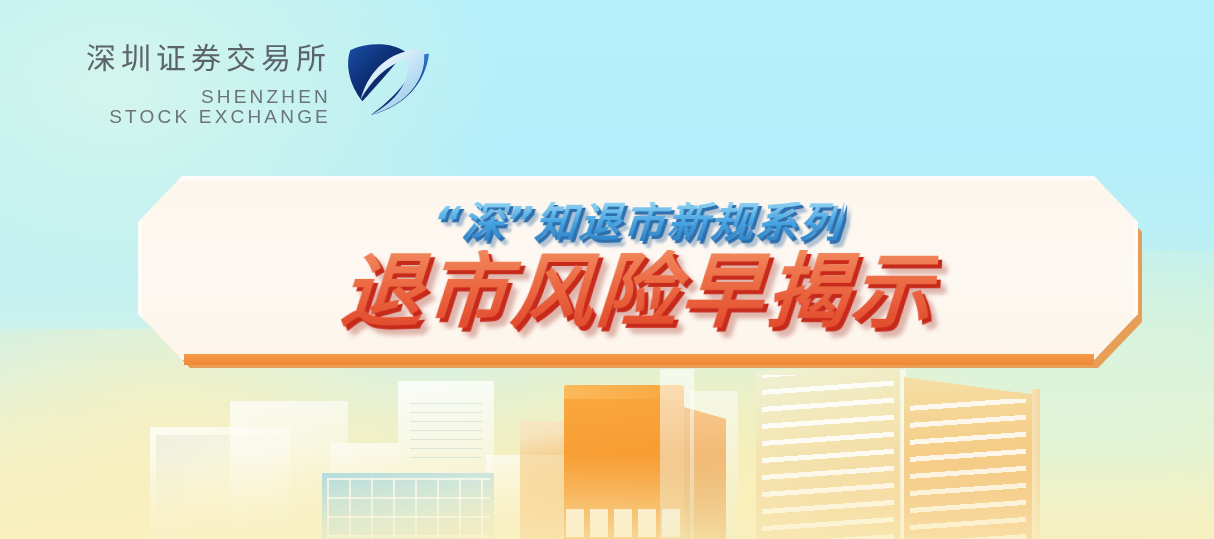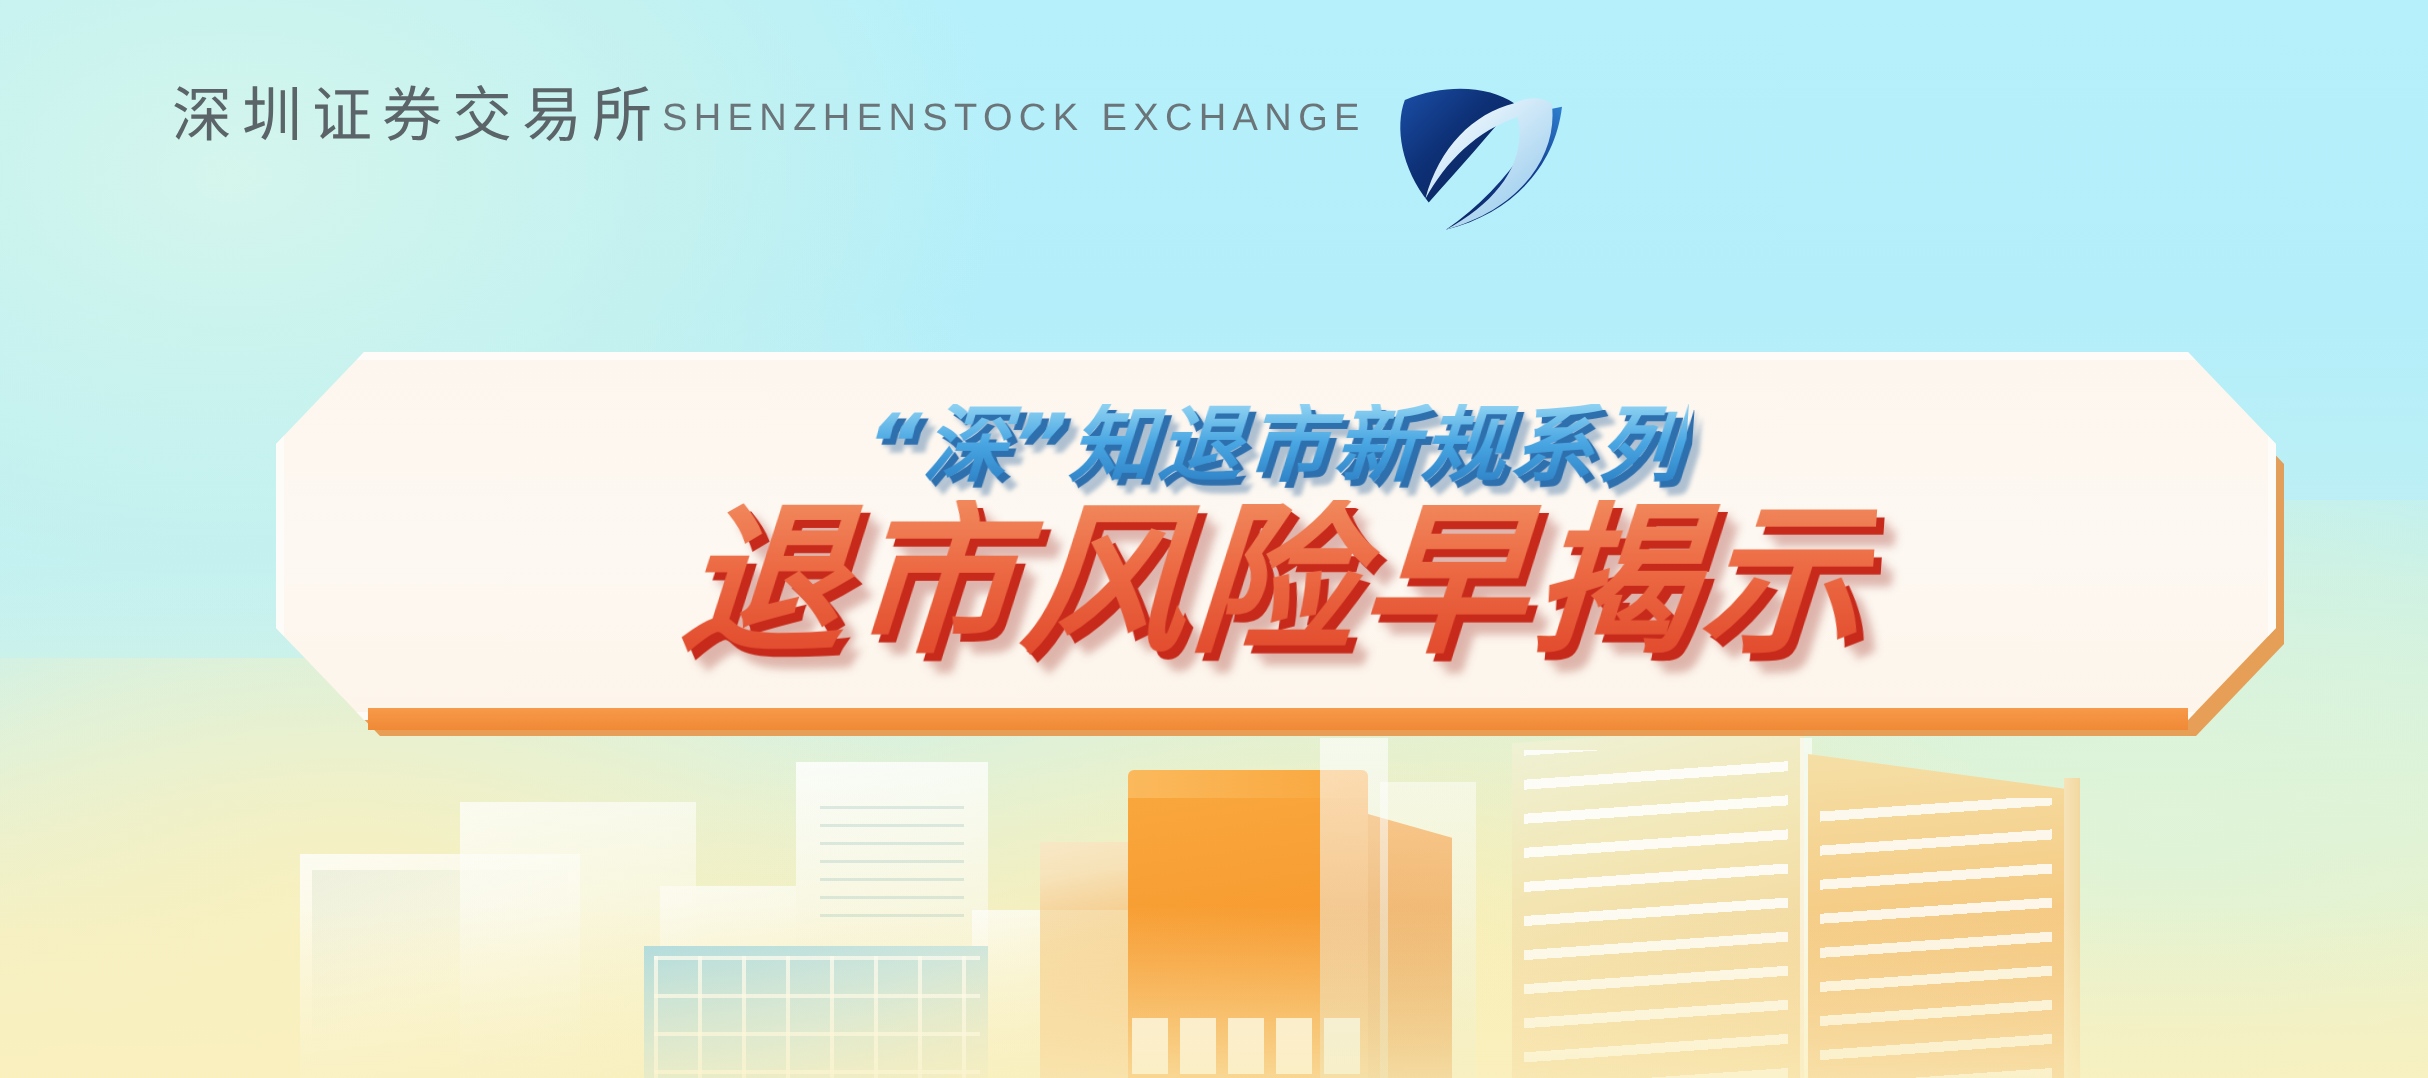--- a/index.html
+++ b/index.html
@@ -86,24 +86,24 @@
      background:repeating-linear-gradient(-4deg,rgba(255,255,255,.82) 0 5px,rgba(255,255,255,0) 5px 17px);}
   .tw-seam{left:900px;bottom:0;width:6px;height:170px;background:rgba(255,255,255,.6);}
   .tw-edge{left:1032px;bottom:0;width:8px;height:150px;
      background:linear-gradient(to right,#f6e3b8,#f3d7a0);}
 
   .haze{position:absolute;left:0;right:0;bottom:0;height:86px;
      background:linear-gradient(to top,rgba(250,240,190,.72),rgba(250,240,190,0));}
 
   
   .logo{position:absolute;left:86px;top:44px;display:flex;align-items:flex-start;gap:14px;}
-  .logo-text{display:flex;flex-direction:row;align-items:center;line-height:1;}
+  .logo-text{display:flex;flex-direction:column;align-items:flex-end;line-height:1;}
   .logo-cn{font-size:30px;letter-spacing:5px;color:#5b6569;font-weight:400;
      font-family:"DejaVu Sans",sans-serif;white-space:nowrap;}
-  .logo-en1{font-size:19px;letter-spacing:3.2px;color:#6b7478;margin-top:0;white-space:nowrap;}
+  .logo-en1{font-size:19px;letter-spacing:3.2px;color:#6b7478;margin-top:13px;white-space:nowrap;}
   .logo-en2{font-size:19px;letter-spacing:3.2px;color:#6b7478;margin-top:1px;white-space:nowrap;}
   .logo-mark{width:86px;height:82px;margin-top:-6px;flex:0 0 auto;}
 
   
   .plaque-wrap{position:absolute;left:138px;top:176px;width:1010px;height:190px;}
   .plaque-shadow{position:absolute;left:8px;top:10px;width:996px;height:182px;
      background:#e98f3f;opacity:.85;
      clip-path:polygon(44px 0,952px 0,996px 46px,996px 136px,952px 182px,44px 182px,0 136px,0 46px);}
   .plaque{position:absolute;left:0;top:0;width:1000px;height:184px;
      background:linear-gradient(to bottom,#fdf6ee 0%,#fdf8f2 55%,#fdf5ea 100%);

